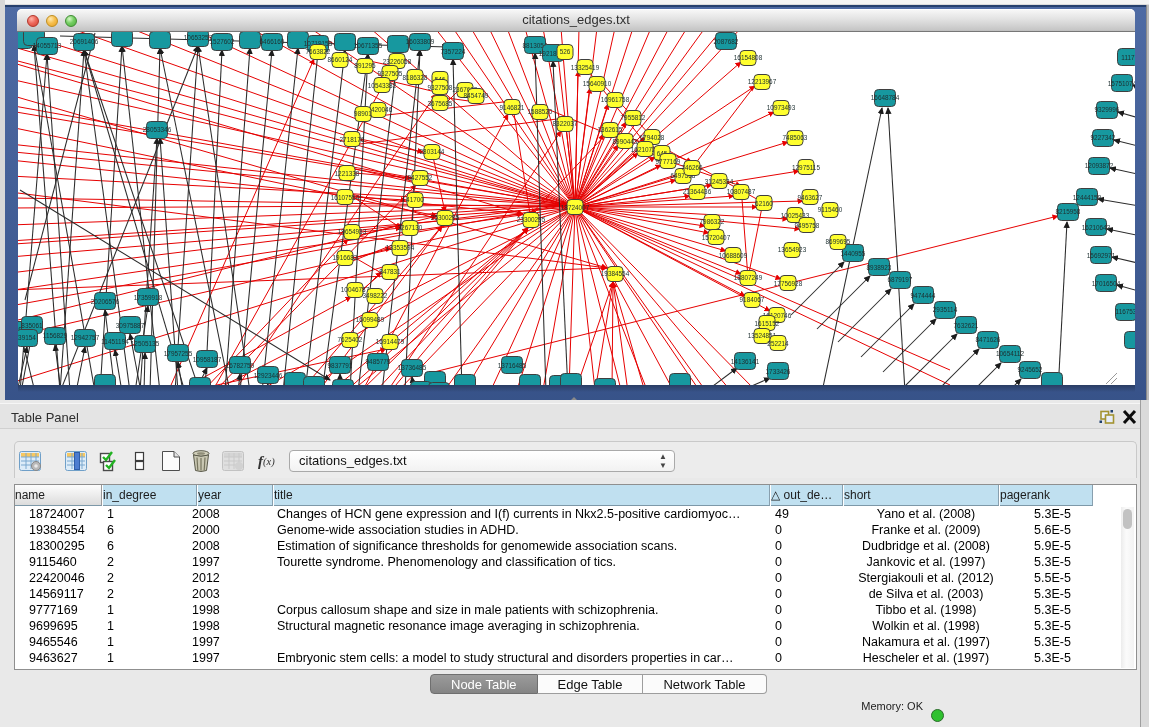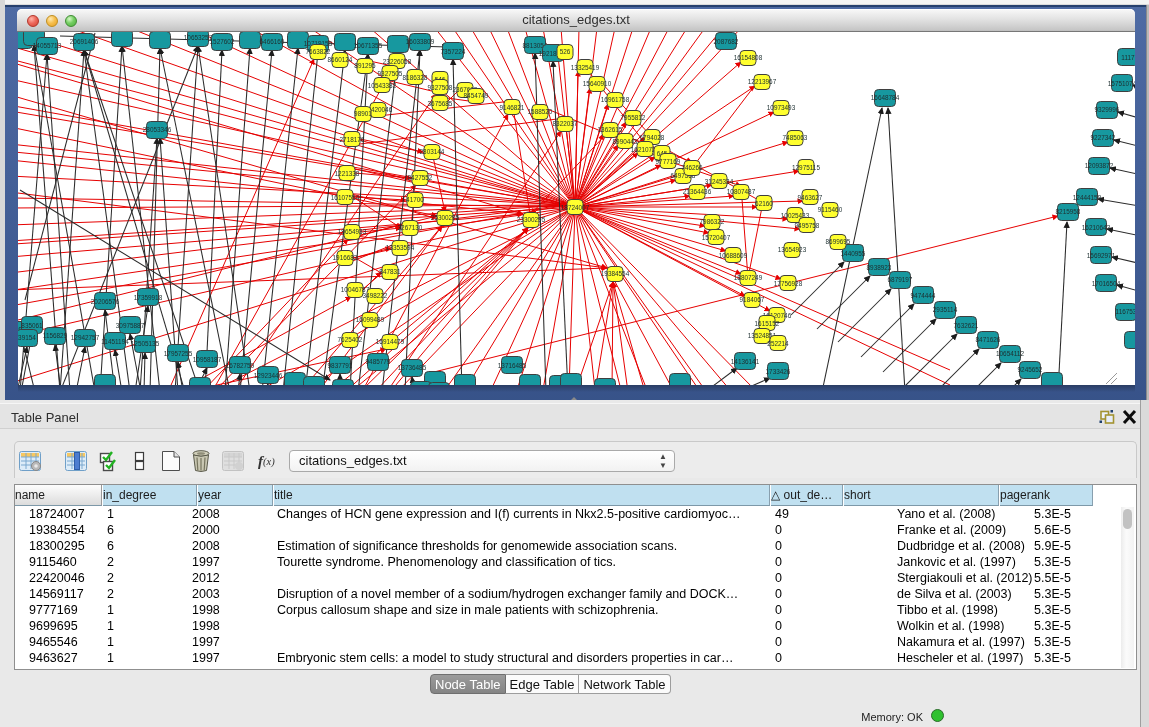--- a/index.html
+++ b/index.html
@@ -25,29 +25,29 @@
 #combo{position:absolute;left:274px;top:8px;width:386px;height:22px;background:linear-gradient(#fff,#f2f2f2);border:1px solid #a9a9a9;border-radius:4px;font-size:13px;color:#111;line-height:20px;padding-left:9px}
 #combo .arr{position:absolute;right:7px;top:1px;font-size:8px;color:#444;line-height:9px;text-align:center}
 #tbl{position:absolute;left:14px;top:84px;width:1123px;height:186px;background:#fff;border:1px solid #8f8f8f;overflow:hidden}
 #thdr{position:absolute;left:0;top:0;height:21px;font-size:12px;color:#1c1c1c}
 #thdr .h{position:absolute;top:0;height:21px;background:#c0e0f0;border-right:1px solid #889fae;border-bottom:1px solid #7d98a8;line-height:21px}
 #thdr .hg{background:linear-gradient(#fdfdfd,#dcdcdc);border-right:1px solid #9a9a9a;border-bottom:1px solid #7d98a8}
 #trows{position:absolute;left:0;top:21px;width:1090px;font-size:12.5px;color:#000}
 .tr{position:relative;height:16px;line-height:16px;white-space:nowrap}
 .tr div{position:absolute;top:0;height:16px;overflow:hidden}
 .c0{left:14px;width:85px}.c1{left:92px;width:90px}.c2{left:177px;width:85px}
-.c3{left:262px;width:492px}.c4{left:760px;width:68px}.c5{left:882px;width:150px;text-align:left}
+.c3{left:262px;width:492px}.c4{left:760px;width:68px}.c5{left:836px;width:150px;text-align:center}
 .c6{left:990px;width:95px;text-align:center}
 #vsb{position:absolute;right:2px;top:22px;width:13px;height:161px;background:linear-gradient(90deg,#ececec,#fbfbfb 40%,#f3f3f3)}
 #vsb .th{position:absolute;left:2px;top:2px;width:9px;height:20px;border-radius:5px;background:#c2c2c2}
 #tabs{position:absolute;left:430px;top:274px;height:20px;font-size:13px}
-#tabs div{float:left;height:20px;line-height:19px;padding:0 4px;background:#fbfbfb;border:1px solid #9d9d9d;border-left:none;color:#111}
+#tabs div{float:left;height:20px;line-height:19px;padding:0 20px;background:#fbfbfb;border:1px solid #9d9d9d;border-left:none;color:#111}
 #tabs div.sel{background:linear-gradient(#9b9b9b,#848484);color:#fff;border:1px solid #6f6f6f;border-radius:4px 0 0 4px}
 #tabs div.last{border-radius:0 4px 4px 0}
-#mem{position:absolute;right:36px;top:311px;font-size:11px;color:#222}
+#mem{position:absolute;right:36px;top:300px;font-size:11px;color:#222}
 #memdot{position:absolute;right:15px;top:309px;width:13px;height:13px;border-radius:50%;background:#2fc12f;border:1.5px solid #2a6b2a}
 #brsliver{position:absolute;left:1140px;top:0px;width:10px;height:327px;background:#dadada;border-left:1px solid #9f9f9f}
 .icon{position:absolute;top:8px}
 </style></head><body>
 <div id="root">
   <div id="topstrip"></div>
   <div id="blue"></div>
   <div id="leftsliver"></div>
   <div id="rightsliver"></div>
   <div id="win">
@@ -681,20 +681,21 @@
             <div class="c2">2008</div>
             <div class="c3">Changes of HCN gene expression and I(f) currents in Nkx2.5‑positive cardiomyoc…</div>
             <div class="c4">49</div>
             <div class="c5">Yano et al. (2008)</div>
             <div class="c6">5.3E‑5</div>
           </div>
           <div class="tr">
             <div class="c0">19384554</div>
             <div class="c1">6</div>
             <div class="c2">2000</div>
+            <div class="c3">Genome‑wide association studies in ADHD.</div>
             <div class="c4">0</div>
             <div class="c5">Franke et al. (2009)</div>
             <div class="c6">5.6E‑5</div>
           </div>
           <div class="tr">
             <div class="c0">18300295</div>
             <div class="c1">6</div>
             <div class="c2">2008</div>
             <div class="c3">Estimation of significance thresholds for genomewide association scans.</div>
             <div class="c4">0</div>
@@ -715,38 +716,38 @@
             <div class="c1">2</div>
             <div class="c2">2012</div>
             <div class="c4">0</div>
             <div class="c5">Stergiakouli et al. (2012)</div>
             <div class="c6">5.5E‑5</div>
           </div>
           <div class="tr">
             <div class="c0">14569117</div>
             <div class="c1">2</div>
             <div class="c2">2003</div>
-            <div class="c3">Disruption of a novel member of a sodium/hydrogen exchanger family and DOCK…</div>
             <div class="c4">0</div>
             <div class="c5">de Silva et al. (2003)</div>
             <div class="c6">5.3E‑5</div>
           </div>
           <div class="tr">
             <div class="c0">9777169</div>
             <div class="c1">1</div>
             <div class="c2">1998</div>
             <div class="c3">Corpus callosum shape and size in male patients with schizophrenia.</div>
             <div class="c4">0</div>
             <div class="c5">Tibbo et al. (1998)</div>
             <div class="c6">5.3E‑5</div>
           </div>
           <div class="tr">
             <div class="c0">9699695</div>
             <div class="c1">1</div>
             <div class="c2">1998</div>
+            <div class="c3">Structural magnetic resonance image averaging in schizophrenia.</div>
             <div class="c4">0</div>
             <div class="c5">Wolkin et al. (1998)</div>
             <div class="c6">5.3E‑5</div>
           </div>
           <div class="tr">
             <div class="c0">9465546</div>
             <div class="c1">1</div>
             <div class="c2">1997</div>
             <div class="c4">0</div>
             <div class="c5">Nakamura et al. (1997)</div>

